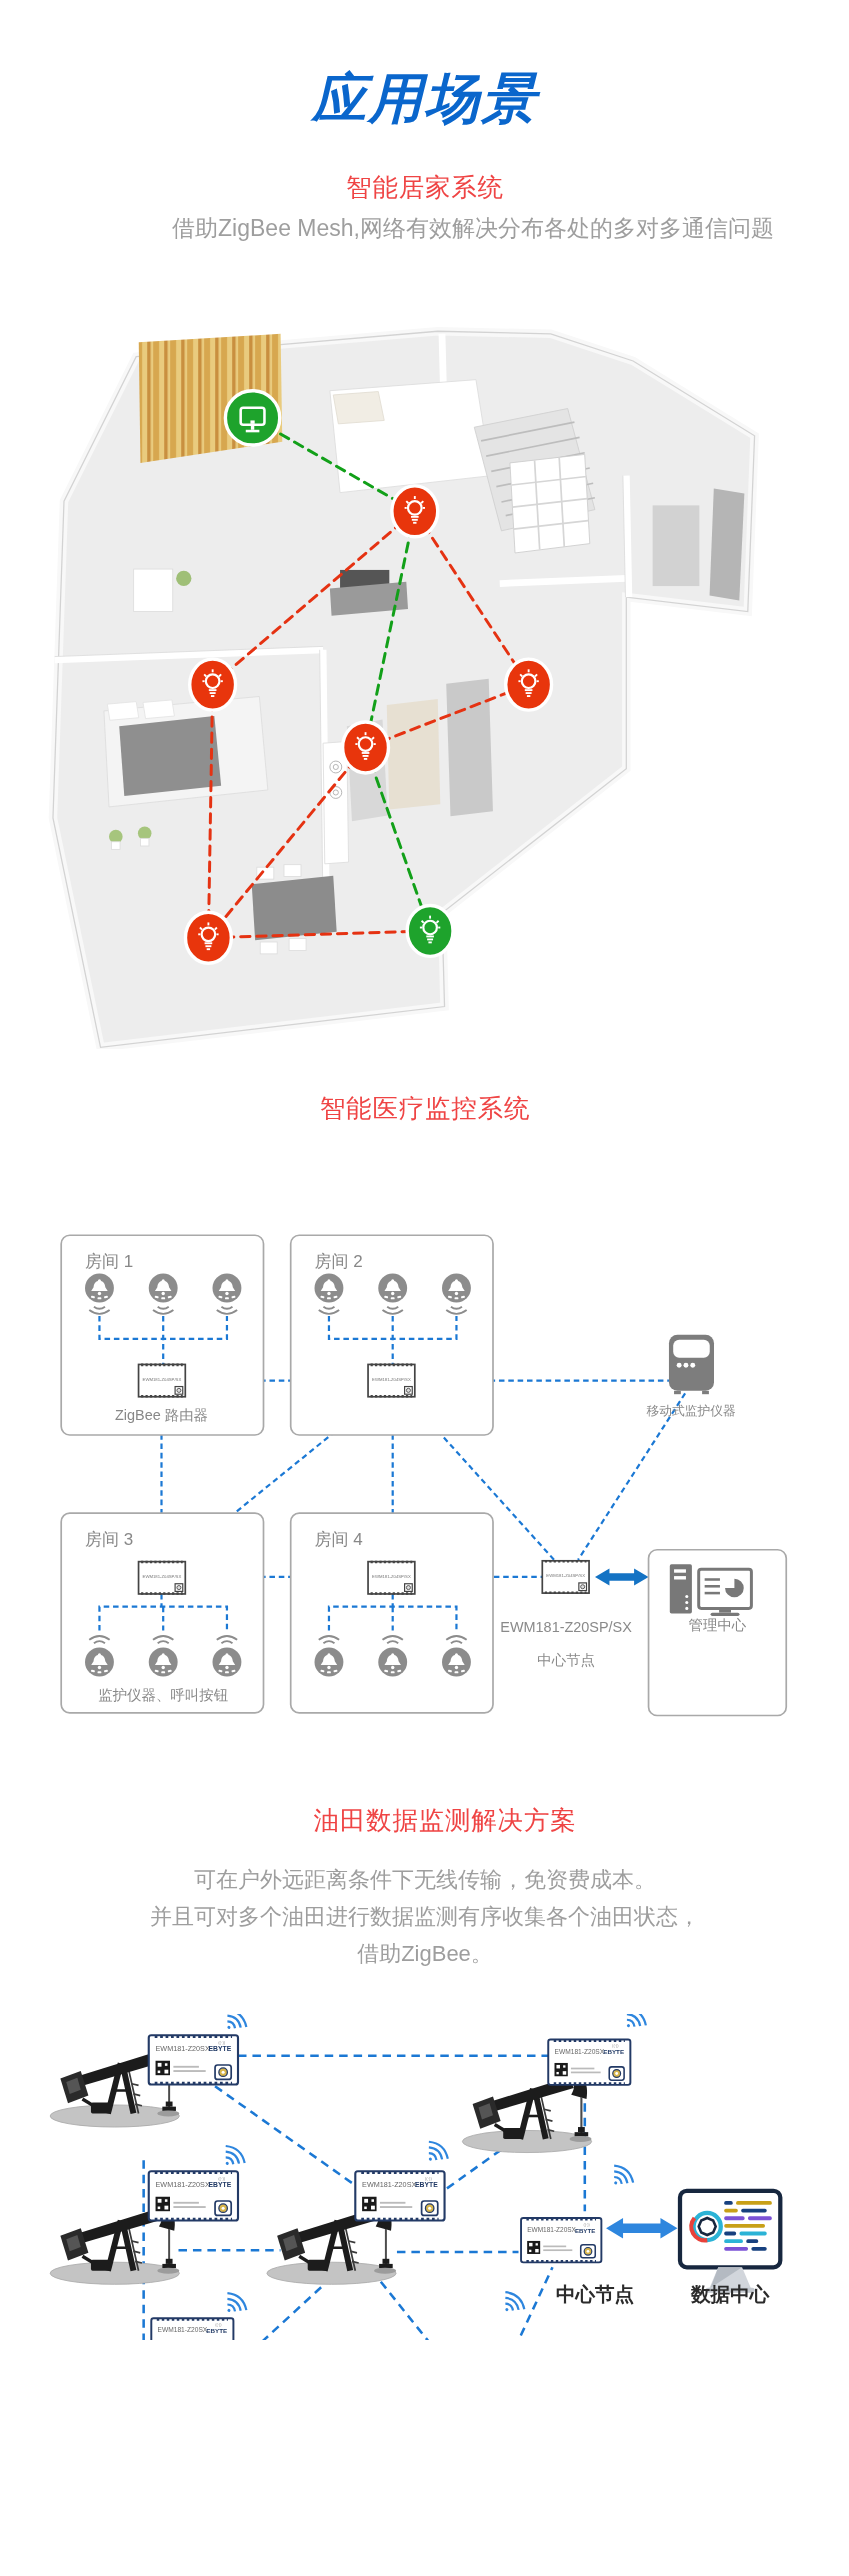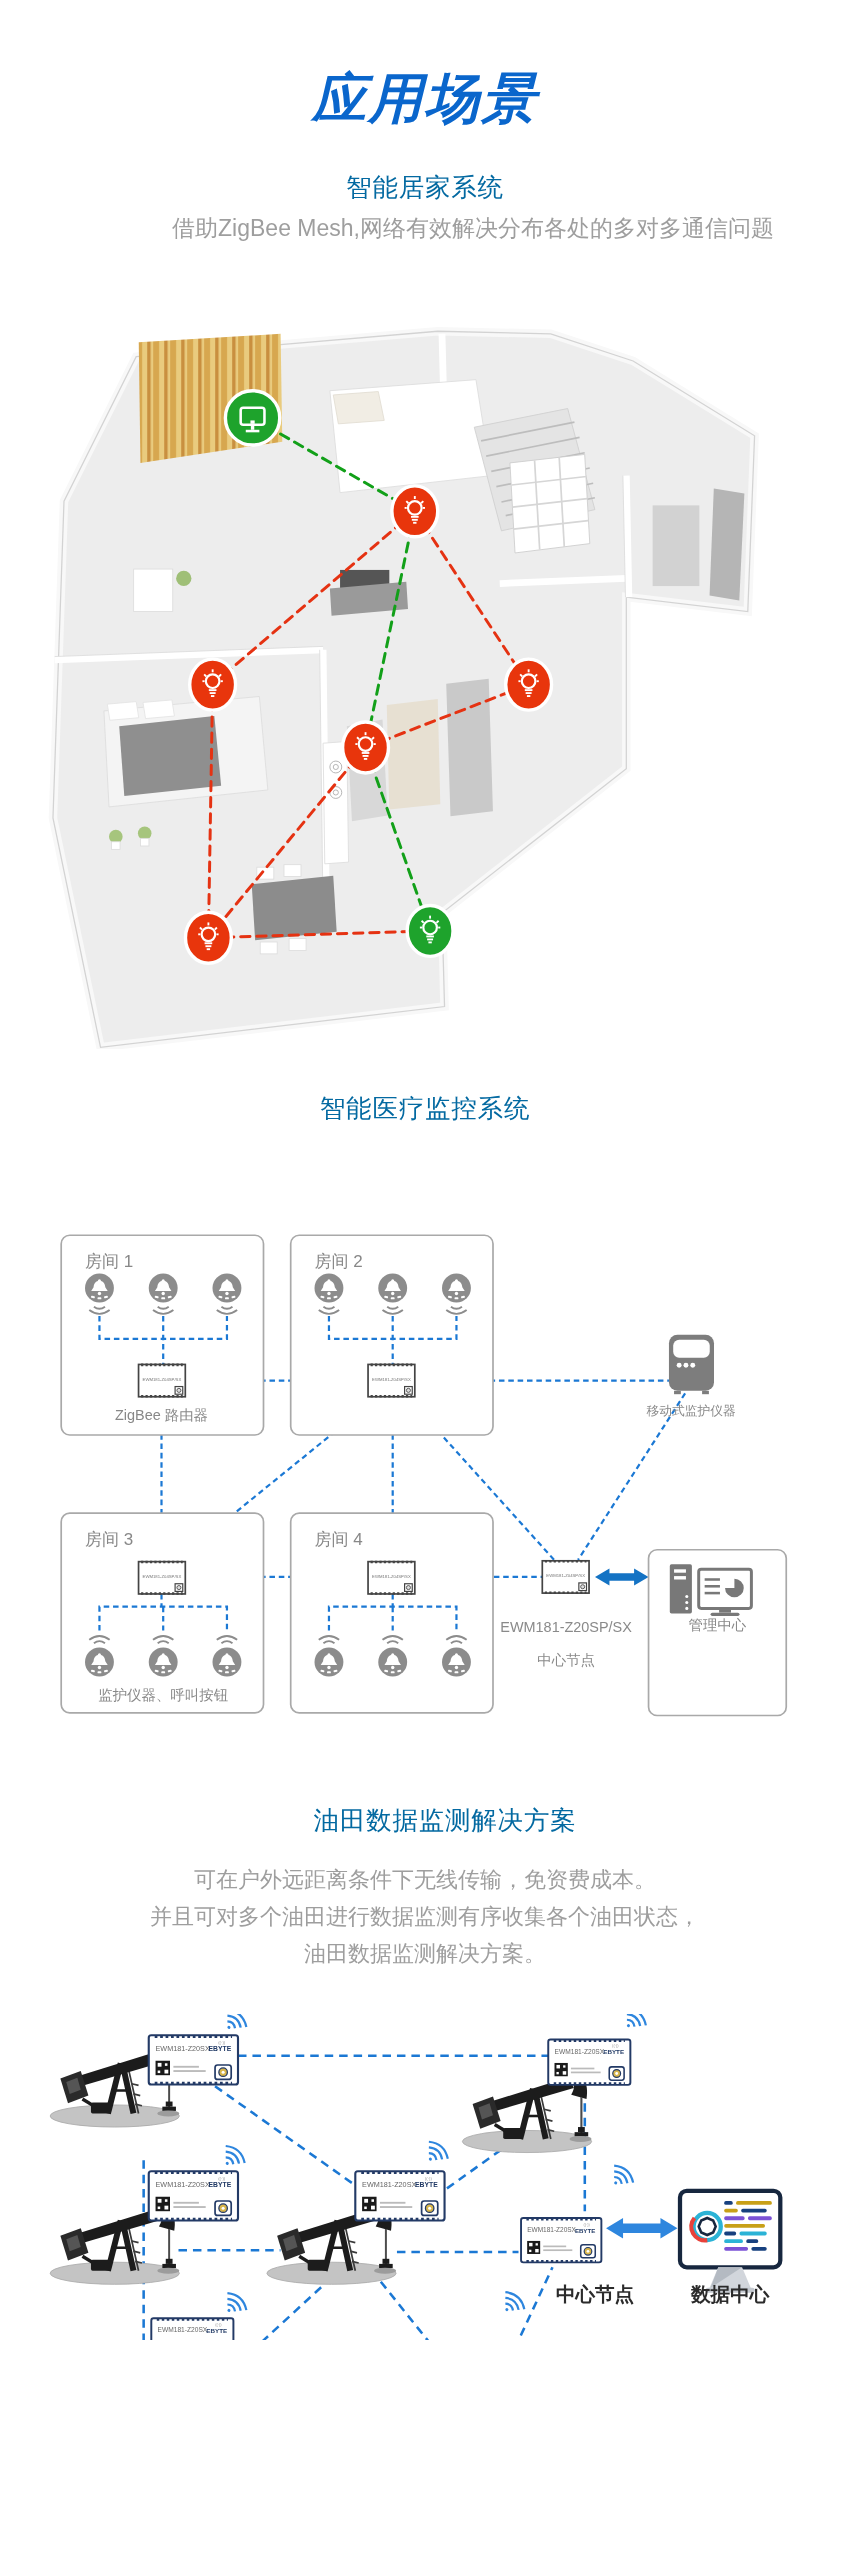--- a/index.html
+++ b/index.html
@@ -1,20 +1,20 @@
 <!DOCTYPE html>
 <html style="font-size:13.6px"><head>
 <meta charset="utf-8">
 <style>
   html,body{margin:0;padding:0;background:#fff;}
   .page{position:relative;width:850px;height:2340px;background:#fff;overflow:hidden;
         font-family:"Liberation Sans",sans-serif;}
   .center{width:100%;text-align:center;position:absolute;left:0;}
   #main-title{top:63px;font-size:54px;font-weight:800;font-style:italic;color:#0a66cc;letter-spacing:2.5px;}
-  .sec-title{font-size:25.5px;font-weight:500;color:#0369a1;letter-spacing:0.8px;}
+  .sec-title{font-size:25.5px;font-weight:500;color:#ef4444;letter-spacing:0.8px;}
   .sec-sub{font-size:23px;font-weight:400;color:#9e9e9e;}
   #s1-title{top:170px;} #s1-sub{top:213px;padding-left:48px;}
   #s2-title{top:1091px;} #s2-sub{top:1134px;}
   #s3-title{top:1803px;margin-left:20px;}
   #s3-desc{top:1861px;font-size:22px;color:#9e9e9e;line-height:37px;}
   svg{position:absolute;left:0;display:block;}
   #floorplan-svg{top:327px;}
   #medical-svg{top:1231px;}
   #oilfield-svg{top:2014px;}
   text{font-family:"Liberation Sans",sans-serif;}
@@ -322,21 +322,21 @@
         <rect x="48" y="57" width="34" height="4" rx="2" fill="#787878"></rect>
       </g>
       <text x="844" y="470" font-size="17" fill="#888" text-anchor="middle">管理中心</text>
     </g>
   </svg>
 
   <div id="s3-title" class="center sec-title">油田数据监测解决方案</div>
   <div id="s3-desc" class="center">
     <div>可在户外远距离条件下无线传输，免资费成本。</div>
     <div>并且可对多个油田进行数据监测有序收集各个油田状态，</div>
-    <div>油田数据监测解决方案。</div>
+    <div>借助ZigBee。</div>
   </div>
 
   <svg id="oilfield-svg" width="850" height="527" viewBox="0 0 1000 620">
     <defs>
       <g id="pump">
         <ellipse cx="0" cy="0" rx="76" ry="13" fill="#c4c4c4" stroke="#ababab"></ellipse>
         <line x1="28" y1="-3" x2="16" y2="-56" stroke="#3a3a3a" stroke-width="2"></line>
         <line x1="24" y1="-14" x2="32" y2="-12" stroke="#3a3a3a" stroke-width="2"></line>
         <line x1="22" y1="-26" x2="30" y2="-24" stroke="#3a3a3a" stroke-width="2"></line>
         <line x1="20" y1="-38" x2="28" y2="-36" stroke="#3a3a3a" stroke-width="2"></line>

